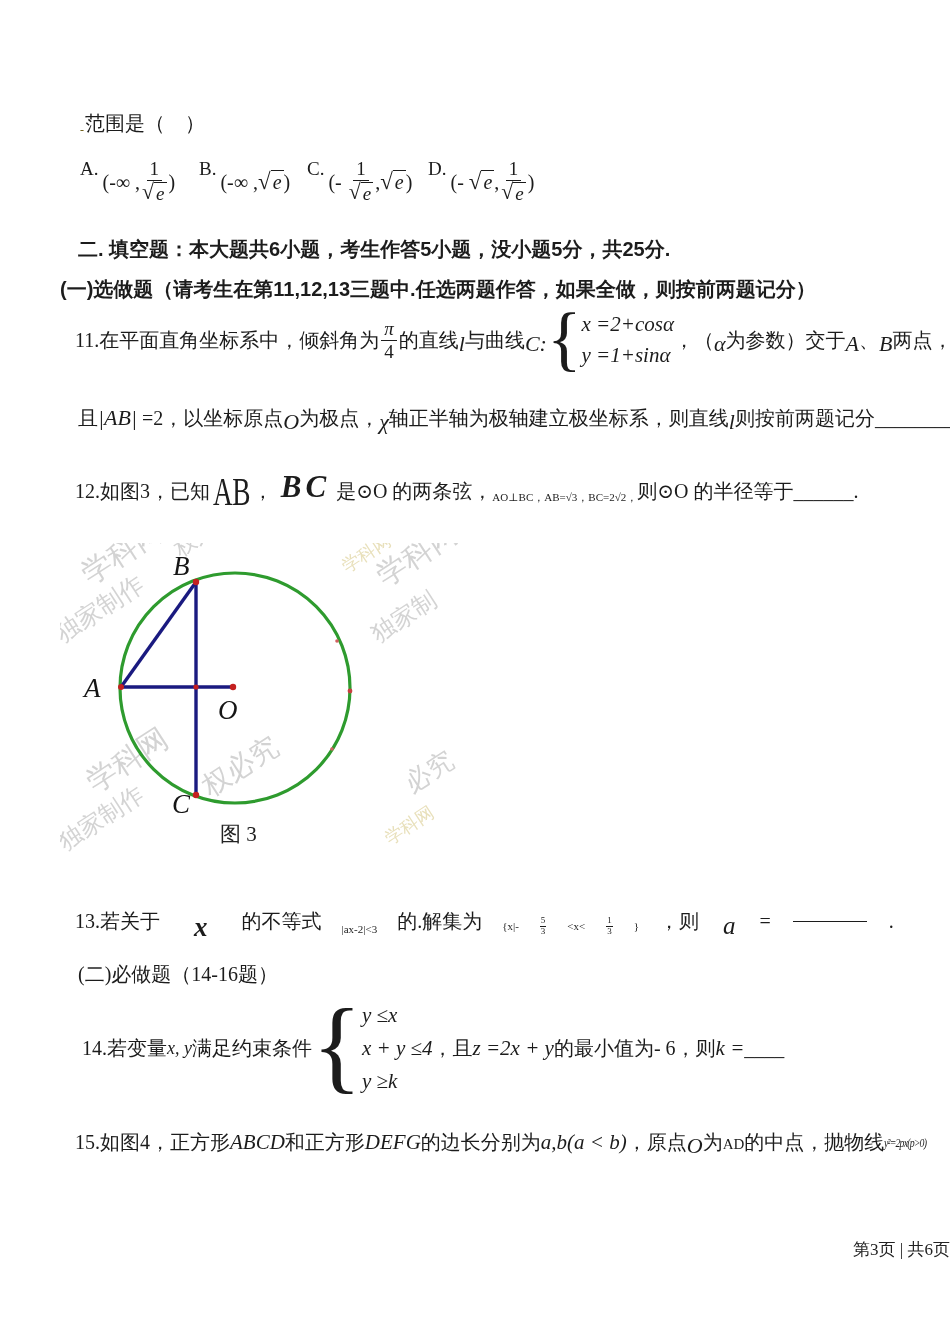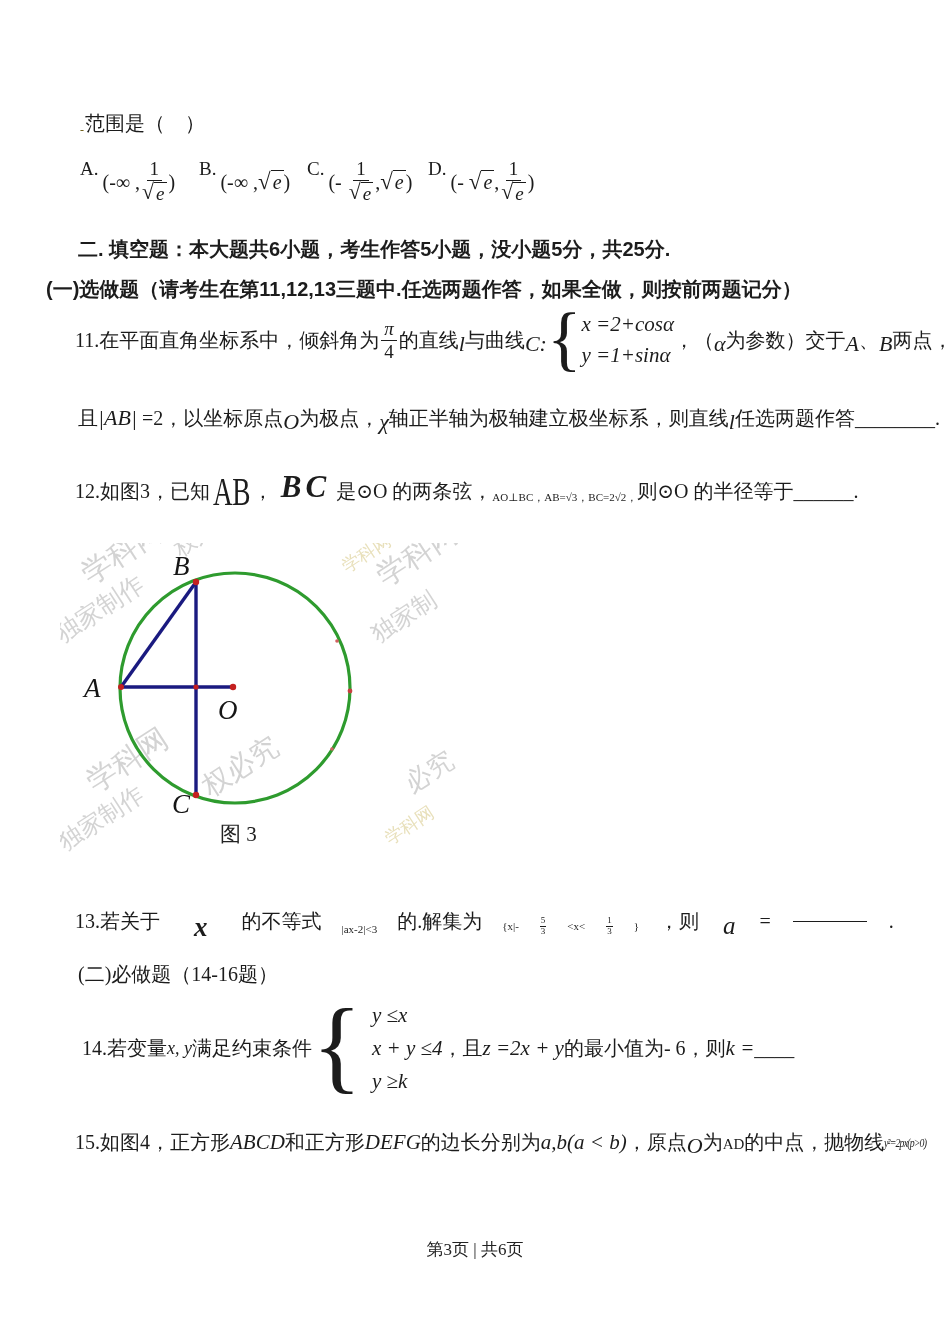--- a/index.html
+++ b/index.html
@@ -26,31 +26,31 @@
   
   .tfrac{display:inline-flex;flex-direction:column;align-items:center;font-size:9px;
          line-height:1;vertical-align:-4px;margin:0 1px;}
   .tfrac .tn{border-bottom:0.8px solid #1c1c1c;padding:0 1px 0.5px 1px;}
   .tfrac .td{padding-top:0.5px;}
   
   .brace2{font-size:72px;line-height:1;font-weight:400;transform:translateY(-2px);}
   .brace3{font-size:104px;line-height:1;font-weight:400;transform:translateY(-3px);}
   .syscol{display:inline-flex;flex-direction:column;justify-content:center;}
   .syscol .sline{font-size:21px;font-style:italic;line-height:31px;}
-  .syscol3 .sline{line-height:33px;margin-left:10px;}
+  .syscol3 .sline{line-height:33px;}
   
   .ab12{font-size:38px;display:inline-block;transform:scale(0.72,1.05);letter-spacing:-1px;margin:0 -4px;}
   .bc12{font-size:31px;font-weight:bold;font-style:italic;letter-spacing:4px;margin:0 6px 8px 8px;}
   .bigx{font-size:27px;font-weight:bold;font-style:italic;position:relative;top:6px;margin:0 14px;}
   .biga{font-size:25px;font-style:italic;position:relative;top:5px;margin:0 4px;}
   .hline{display:inline-block;width:74px;border-top:1.4px solid #1c1c1c;margin:0 2px;}
   .smallcap{font-size:15px;}
   .pfml{font-size:12px;font-style:italic;display:inline-block;transform:scaleX(0.82);
         transform-origin:left center;letter-spacing:-1px;position:relative;top:-2px;}
-  .footer{position:absolute;left:0;top:1238px;width:100%;text-align:center;font-size:17px;color:#222;}
+  .footer{position:absolute;left:0;top:1238px;width:100%;text-align:right;font-size:17px;color:#222;}
   .optgrp{position:absolute;top:150px;height:64px;display:flex;align-items:center;white-space:pre;}
   .optlabel{font-size:19px;align-self:flex-start;padding-top:8px;margin-right:4px;}
   .osz{font-size:20px;}
   .predash{font-size:12px;position:relative;top:4px;margin-right:1px;color:#6b5a10;}
   svg text{font-family:"Liberation Serif","DejaVu Serif",serif;}
   .wm{fill:#c9c9c9;opacity:0.8;font-family:"Liberation Sans","DejaVu Sans",sans-serif;}
   .wmy{fill:#e6ddb4;opacity:0.9;font-family:"Liberation Sans","DejaVu Sans",sans-serif;}
 </style>
 </head>
 <body>
@@ -98,21 +98,21 @@
     <span class="frac">
       <span class="num">1</span>
       <span class="den"><span class="sqrtv"><span class="rs">√</span><span class="rb">e</span></span></span>
     </span>
     <span class="osz">)</span>
   </div>
 
   <div class="brow" style="left:78px;top:236px;">
     <span class="cnb">二. 填空题：本大题共6小题，考生作答5小题，没小题5分，共25分.</span>
   </div>
-  <div class="brow" style="left:46px;top:276px;">
+  <div class="brow" style="left:60px;top:276px;">
     <span class="cnb">(一)选做题（请考生在第11,12,13三题中.任选两题作答，如果全做，则按前两题记分）</span>
   </div>
 
   <div class="row" style="left:75px;top:306px;height:68px;">
     <span class="cn">11.在平面直角坐标系中，倾斜角为</span>
     <span class="frac">
       <span class="num it">π</span>
       <span class="den">4</span>
     </span>
     <span class="cn">的直线</span>
@@ -136,21 +136,21 @@
   <div class="brow" style="left:78px;top:405px;">
     <span class="cn">且</span>
     <span class="mv">|AB|</span>
     <span class="cn"> =2</span>
     <span class="cn">，以坐标原点</span>
     <span class="mv low">O</span>
     <span class="cn">为极点，</span>
     <span class="mv low">χ</span>
     <span class="cn">轴正半轴为极轴建立极坐标系，则直线</span>
     <span class="mv low">l</span>
-    <span class="cn">任选两题作答</span>
+    <span class="cn">则按前两题记分</span>
     <span class="cn">________.</span>
   </div>
 
   <div class="row" style="left:75px;top:466px;height:50px;">
     <span class="cn">12.如图3，已知</span>
     <span class="ab12">AB</span>
     <span class="cn">，</span>
     <span class="bc12">BC</span>
     <span class="cn">是⊙O 的两条弦，</span>
     <span class="tiny tlow">AO⊥BC，</span>

